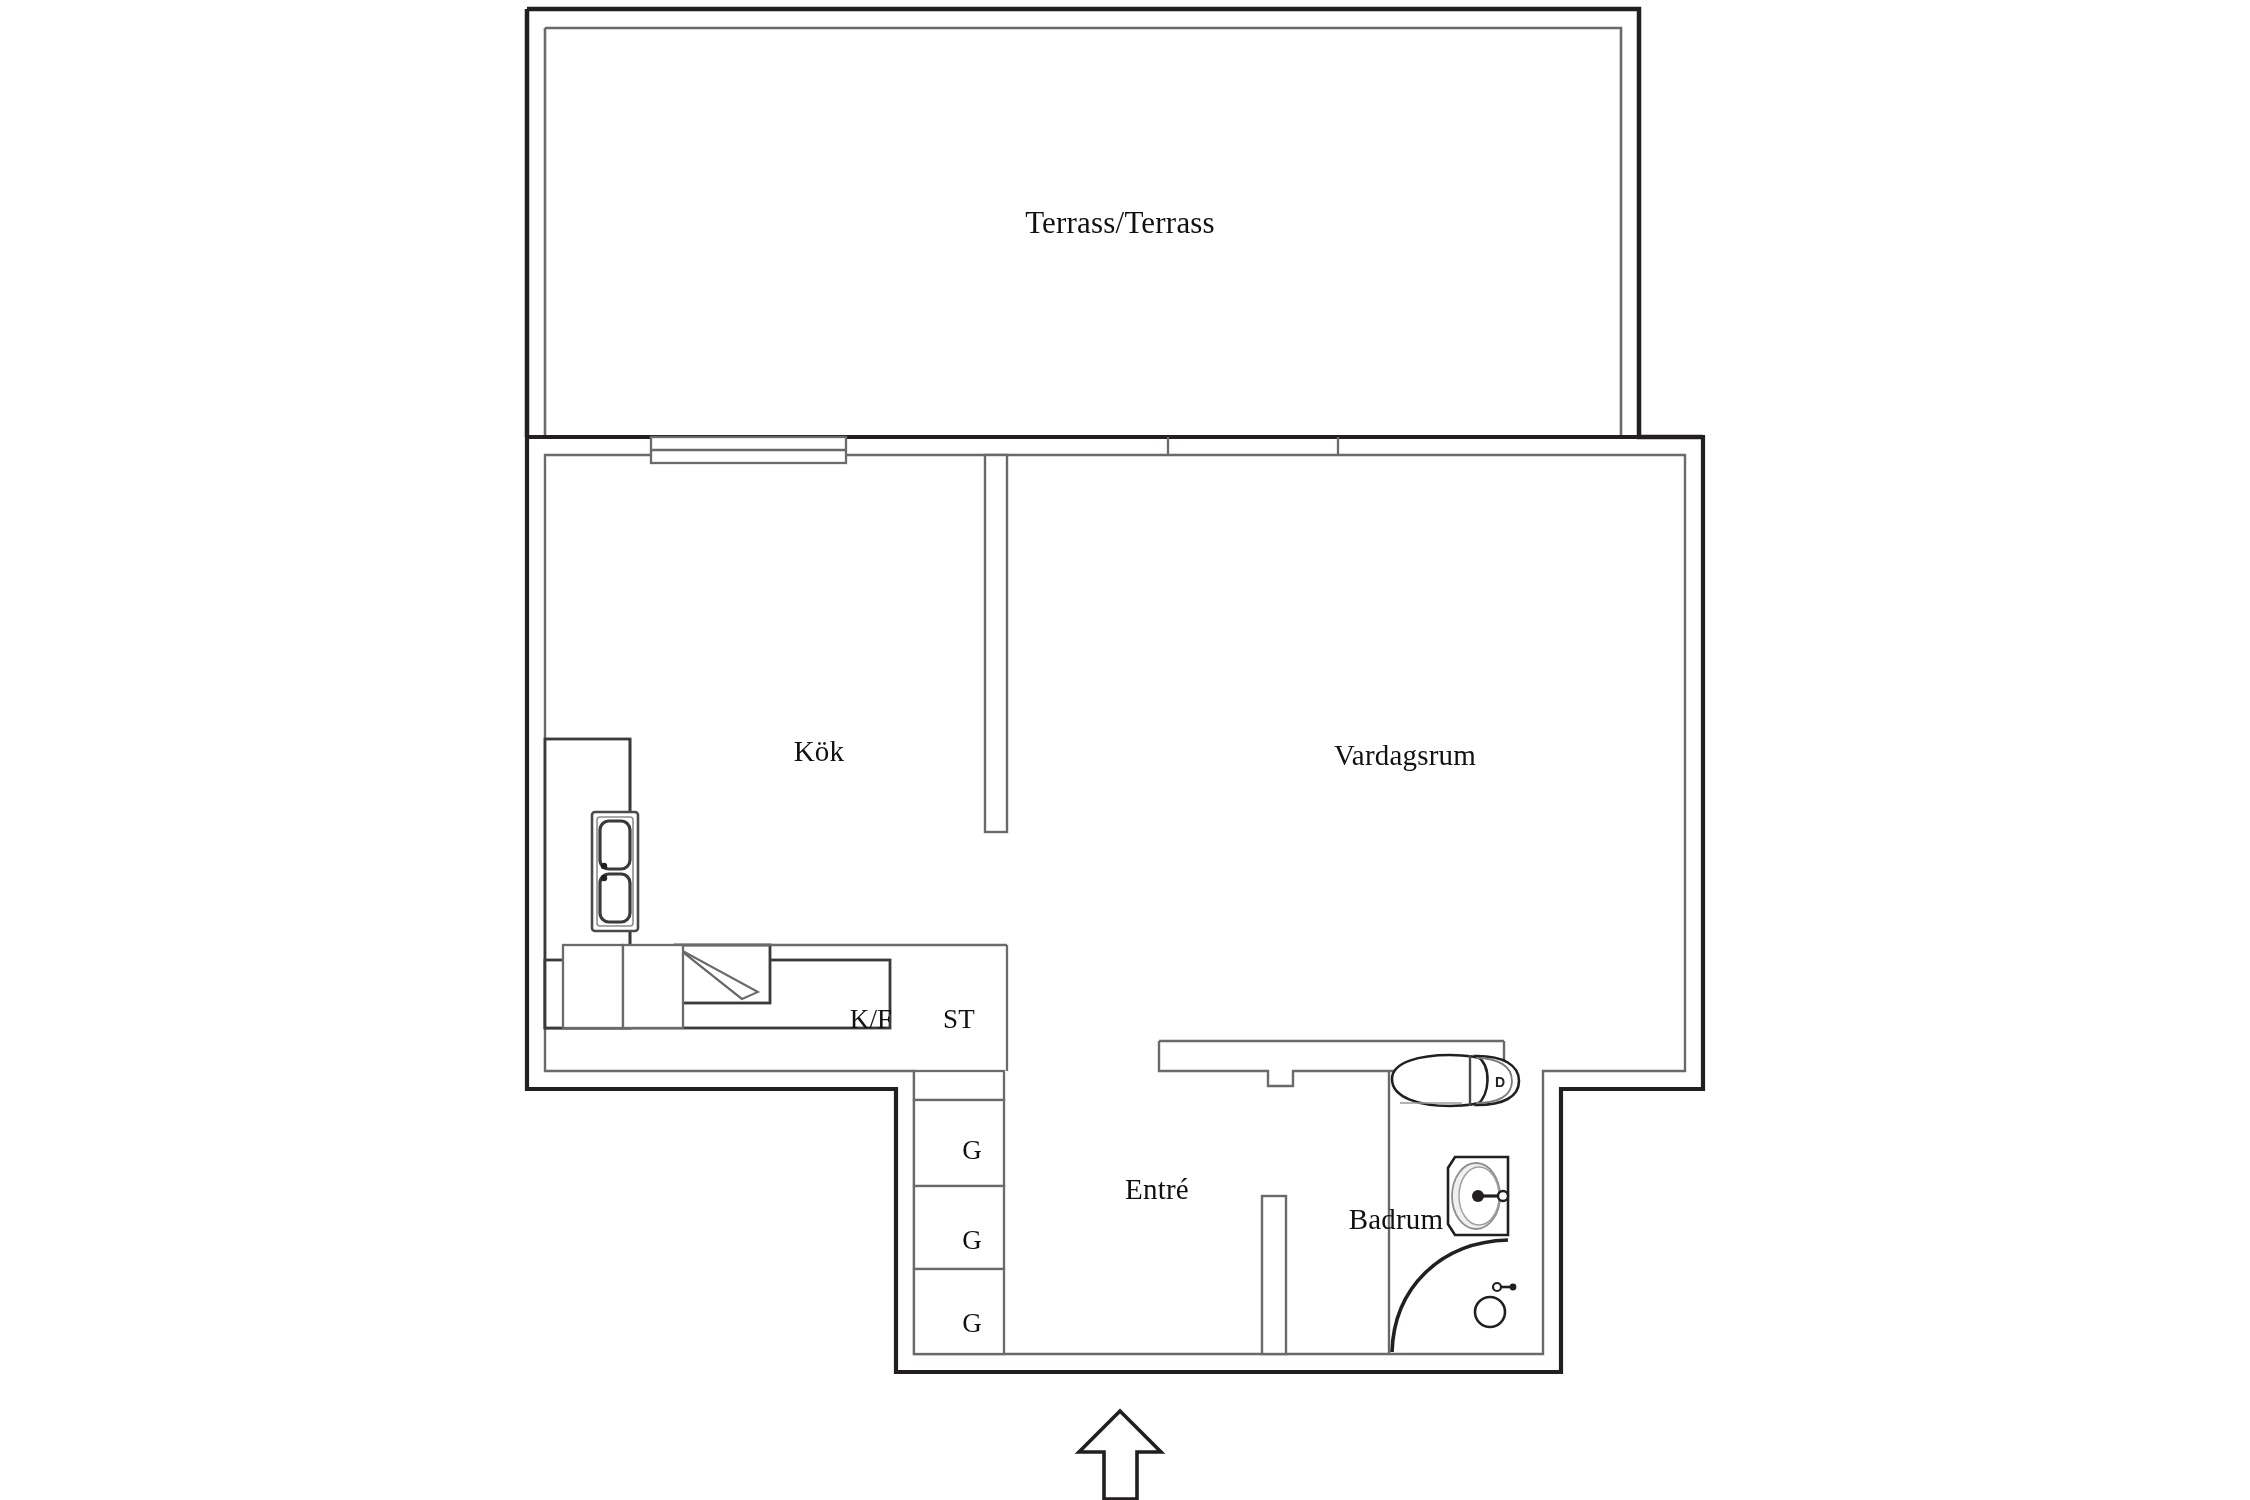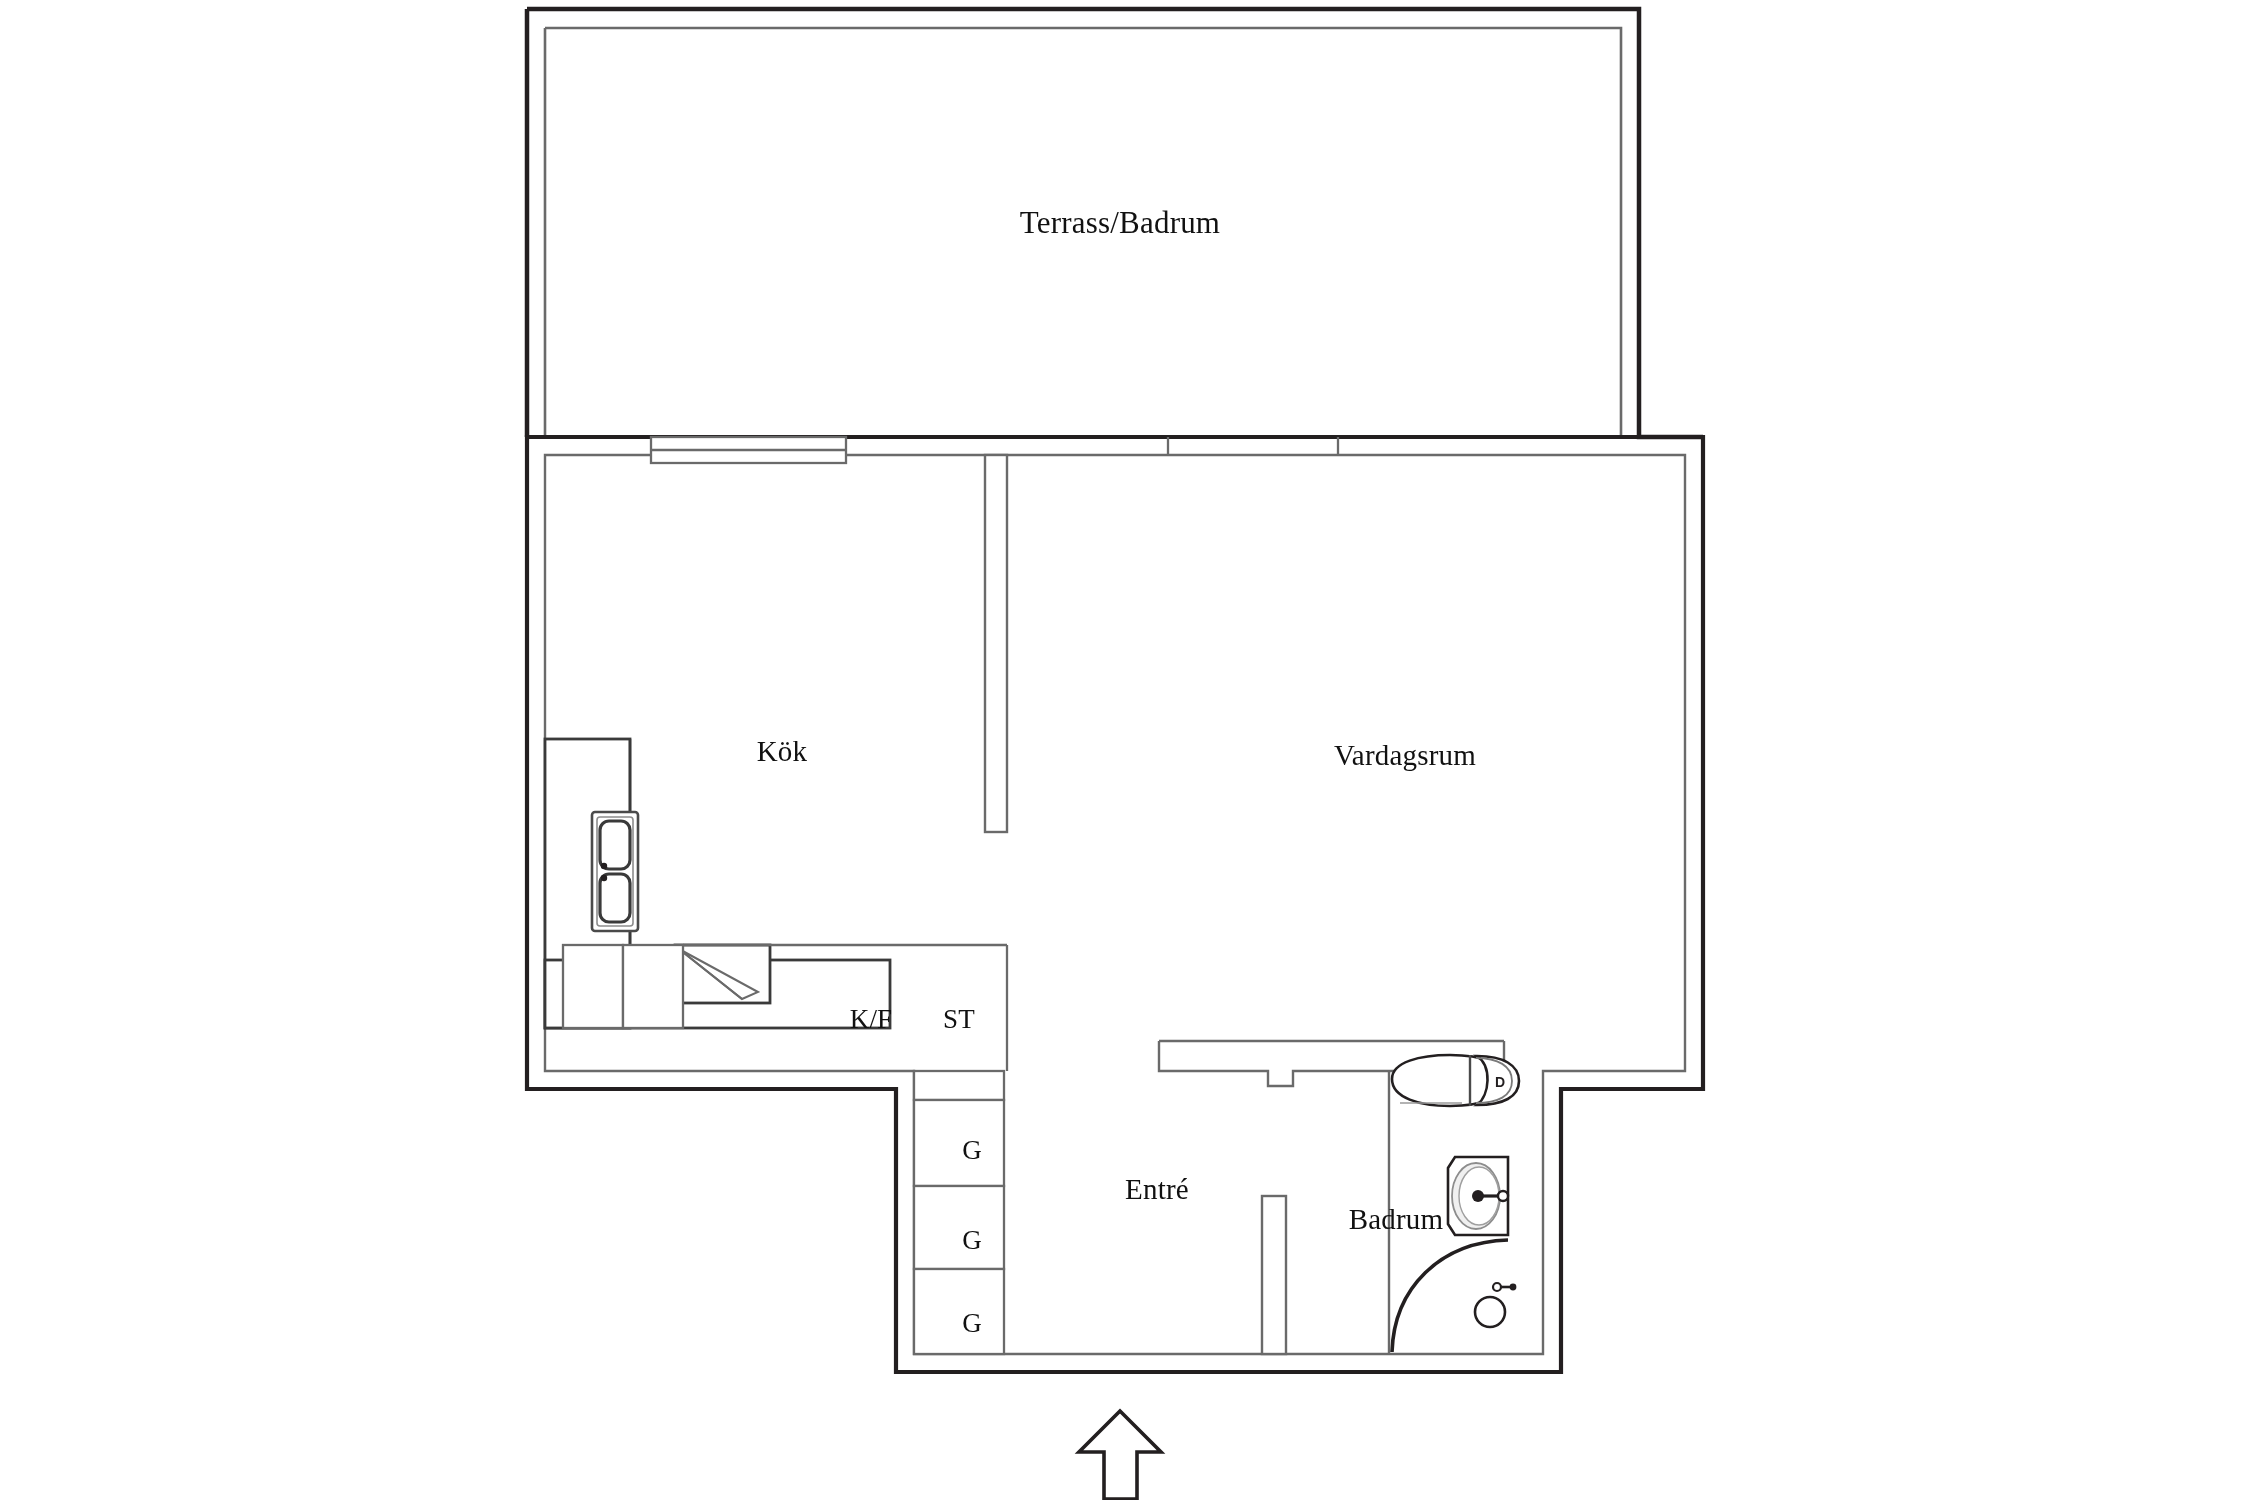--- a/index.html
+++ b/index.html
@@ -193,23 +193,23 @@
                L 1079 1452
                L 1104 1452
                L 1104 1499
                L 1137 1499
                L 1137 1452
                L 1161 1452 Z" fill="#ffffff" stroke="#231f20" stroke-width="3.6" stroke-linejoin="miter"></path>
     </g>
 
   </svg>
 
-  <div class="room-label label-lg" style="left:1120px; top:223px;">Terrass/Badrum</div>
-
-  <div class="room-label label-md" style="left:782px; top:751px;">Kök</div>
+  <div class="room-label label-lg" style="left:1120px; top:223px;">Terrass/Terrass</div>
+
+  <div class="room-label label-md" style="left:819px; top:751px;">Kök</div>
 
   <div class="room-label label-md" style="left:1377px; top:755px;margin-left:28px;">Vardagsrum</div>
 
   <div class="room-label label-md" style="left:1157px; top:1189px;">Entré</div>
 
   <div class="room-label label-md" style="left:1396px; top:1219px;">Badrum</div>
 
   <div class="room-label label-sm" style="left:871px; top:1019px;">K/F</div>
 
   <div class="room-label label-sm" style="left:959px; top:1019px;">ST</div>

